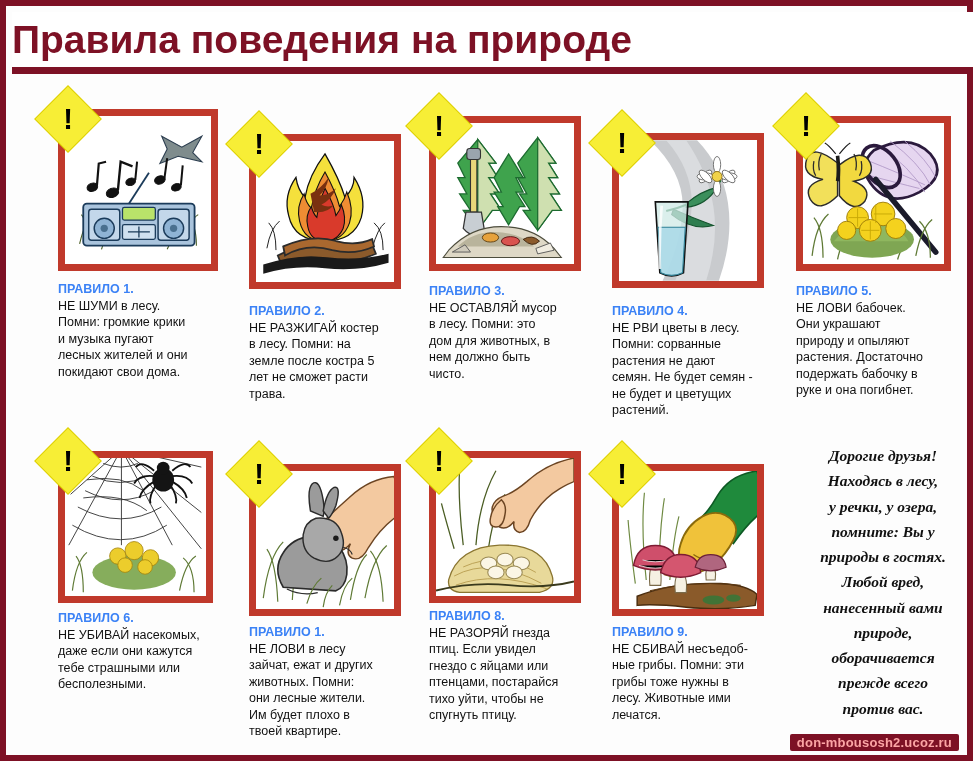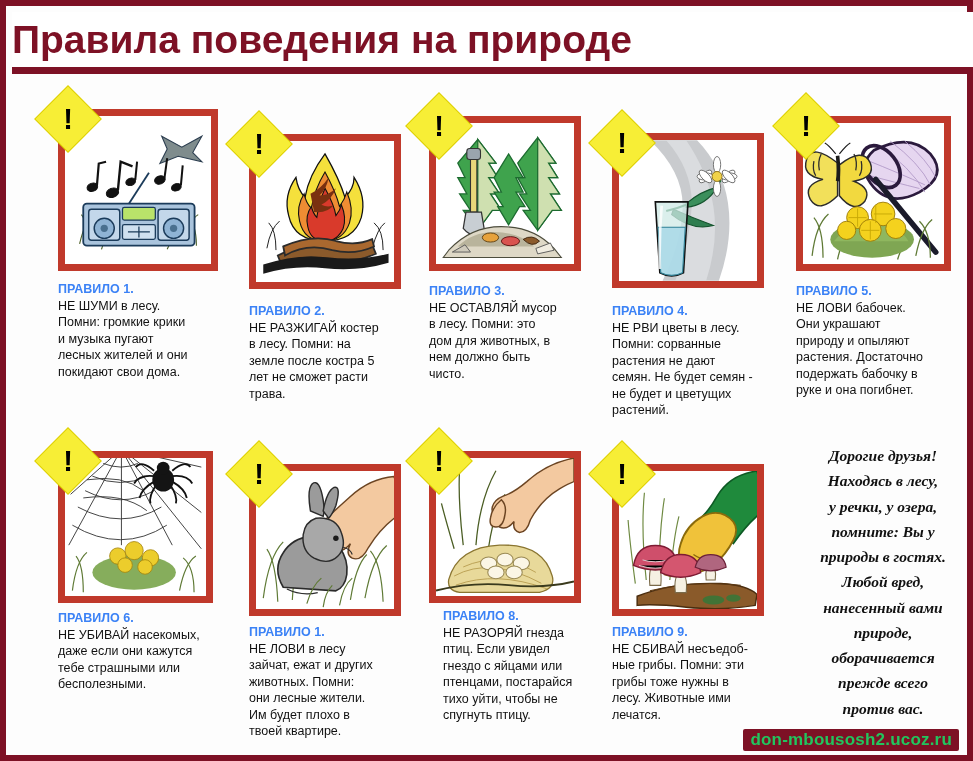--- a/index.html
+++ b/index.html
@@ -78,21 +78,21 @@
   .note{
     position:absolute;left:778px;top:440px;width:186px;
     text-align:center;font-style:italic;font-weight:bold;
     font-size:15.5px;line-height:1.63;color:#111;
     font-family:"Liberation Serif","DejaVu Serif",serif;
     white-space:pre-line;
   }
   
   .watermark{
     position:absolute;right:8px;bottom:4px;
-    font-size:17px;font-weight:bold;color:#22c55e;
+    font-size:13px;font-weight:bold;color:#fca5a5;
     background:#7d1125;padding:1px 7px;border-radius:2px;
     letter-spacing:.2px;
     font-family:"Liberation Sans","DejaVu Sans",sans-serif;
   }
   svg{display:block;width:100%;height:100%;}
 </style>
 </head>
 <body>
 
 <div class="poster">
@@ -499,21 +499,21 @@
                 <ellipse cx="86" cy="126" rx="9" ry="7"></ellipse>
               </g>
             </g>
             <path d="M0 146 q40 -10 80 -6 q40 4 72 -4" stroke="#3a3a1d" stroke-width="2" fill="none"></path>
           </svg>
         </div>
         <div class="warn">
             <span class="bang">!</span>
           </div>
       </div>
-      <div class="caption" style="left:431px;top:527px;width:180px;">
+      <div class="caption" style="left:417px;top:527px;width:180px;">
         <div class="cap-title">ПРАВИЛО 8.</div>
         <div class="cap-body">НЕ РАЗОРЯЙ гнезда
 птиц. Если увидел
 гнездо с яйцами или
 птенцами, постарайся
 тихо уйти, чтобы не
 спугнуть птицу.</div>
       </div>
     </div>
 

